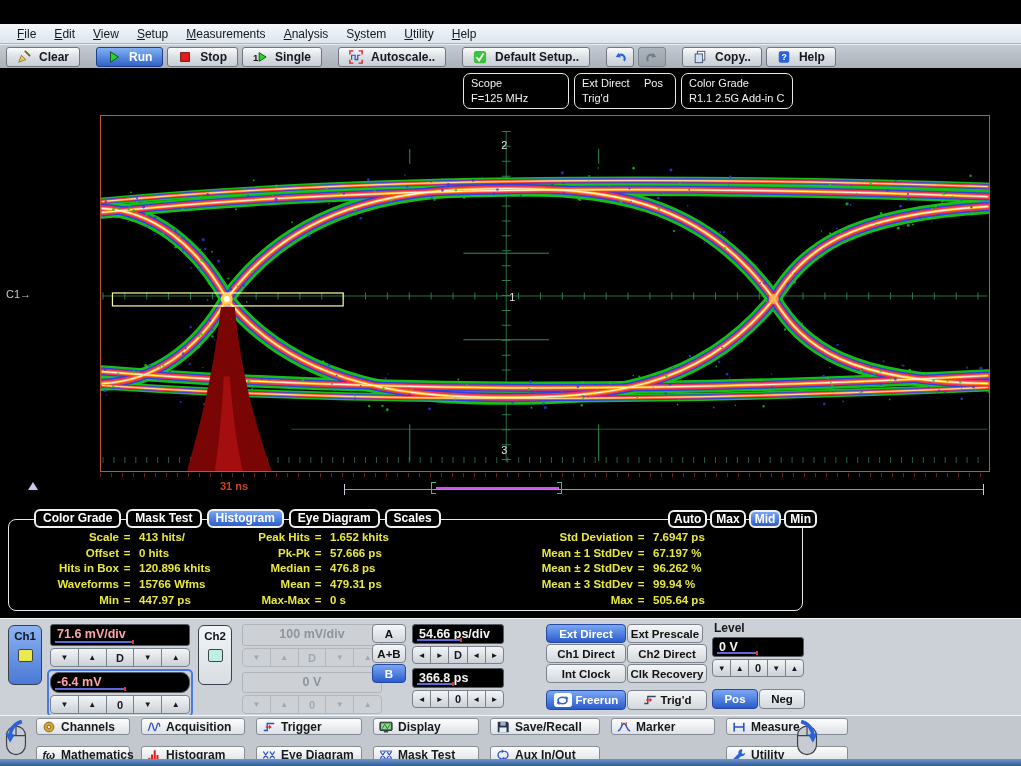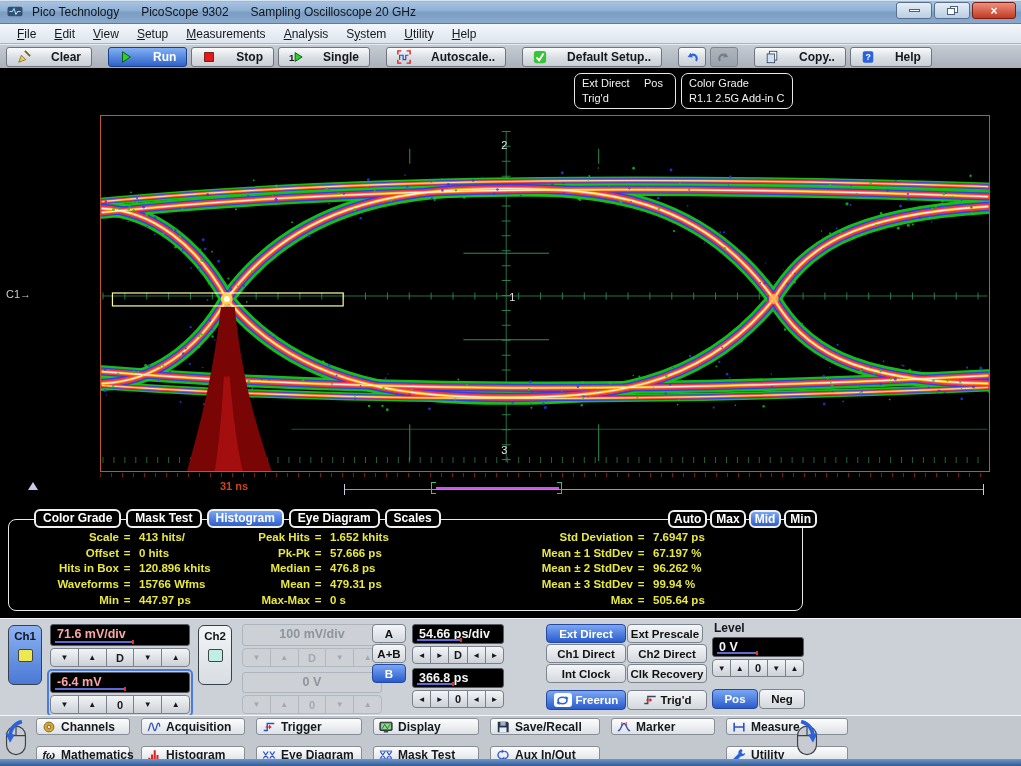--- a/index.html
+++ b/index.html
@@ -27,21 +27,21 @@
   .menubar{position:absolute;left:0;top:24px;width:1021px;height:20px;
     background:linear-gradient(#f3f7fb,#dde5ee);display:flex;align-items:center;padding-left:8px;
     border-bottom:1px solid #aab4c0;}
   .menuitem{font-size:12px;color:#15181d;padding:2px 9px;cursor:default;}
   .menuitem u{text-decoration:underline;}
 
   
   .toolbar{position:absolute;left:0;top:44px;width:1021px;height:24px;
     background:linear-gradient(#c6ccd4,#a9b0b9);display:flex;align-items:center;padding-left:6px;gap:4px;
     border-top:1px solid #e8ecf0;}
-  .tbtn{height:20px;display:flex;align-items:center;gap:20px;padding:0 10px;
+  .tbtn{height:20px;display:flex;align-items:center;gap:8px;padding:0 10px;
     border:1px solid #6e757e;border-radius:3px;color:#15181d;
     background:linear-gradient(#f9fbfc,#d9dee3 55%,#c9cfd6);font-size:12px;font-weight:bold;white-space:nowrap;}
   .tbtn .ic{width:14px;height:14px;flex:none;}
   .tbtn.sel{background:linear-gradient(#82b1f5,#2e62c8);border-color:#1c3f8c;color:#fff;}
   .tbtn.sq{width:28px;padding:0;justify-content:center;}
   .tbtn.dis{background:linear-gradient(#aeb5bd,#99a1aa);border-color:#7e858e;}
   .tgap{width:8px;flex:none;}
 
   
   .sbox{position:absolute;border:1px solid;border-radius:7px;font-size:11px;line-height:15px;padding:2px 7px;white-space:nowrap;}
@@ -250,42 +250,20 @@
         <rect x="3" y="5" width="16" height="24" rx="8" fill="#c8ccd2" stroke="#3c4248"></rect>
         <path d="M11 5v8M3 13h16" stroke="#3c4248"></path>
         <path d="M6 1c7 2 10 7 10 13" stroke="#2b62d9" stroke-width="3" fill="none"></path>
         <path d="M20 11l-4 8-4-7z" fill="#2b62d9"></path>
       </symbol>
 </defs>
   </svg>
 
 <div class="window">
 
-  <div class="titlebar">
-    <svg class="appicon">
-        <use href="#app-icon"></use>
-      </svg>
-    <span class="tseg">Pico Technology</span>
-    <span class="tseg">PicoScope 9302</span>
-    <span class="tseg">Sampling Oscilloscope 20 GHz</span>
-    <div class="winbtns">
-      <button class="wbtn">
-          <i class="glyph-min"></i>
-        </button>
-      <button class="wbtn">
-          <i class="glyph-rest">
-            <i></i>
-            <i></i>
-          </i>
-        </button>
-      <button class="wbtn close">
-          <span>×</span>
-        </button>
-    </div>
-  </div>
 
   <div class="menubar">
     <span class="menuitem"><u>F</u>ile</span>
     <span class="menuitem"><u>E</u>dit</span>
     <span class="menuitem"><u>V</u>iew</span>
     <span class="menuitem"><u>S</u>etup</span>
     <span class="menuitem"><u>M</u>easurements</span>
     <span class="menuitem"><u>A</u>nalysis</span>
     <span class="menuitem">S<u>y</u>stem</span>
     <span class="menuitem"><u>U</u>tility</span>
@@ -351,20 +329,24 @@
       <span>Copy..</span>
       </button>
     <button class="tbtn">
       <svg class="ic">
           <use href="#help-icon"></use>
         </svg>
       <span>Help</span>
       </button>
   </div>
 
+  <div class="sbox white" style="left:463px;top:73px;width:106px;">
+    <div>Scope</div>
+    <div>F=125 MHz</div>
+  </div>
   <div class="sbox white" style="left:574px;top:73px;width:102px;">
     <div class="r">
         <span style="width:62px;">Ext Direct</span>
         <span>Pos</span>
       </div>
     <div>Trig'd</div>
   </div>
   <div class="sbox white" style="left:681px;top:73px;width:112px;">
     <div>Color Grade</div>
     <div>R1.1 2.5G Add-in C</div>
@@ -908,21 +890,21 @@
         <i></i>
       </i></div>
   <div class="spin" style="left:50px;top:648px;width:140px;height:19px;">
     <button>▼</button>
     <button>▲</button>
     <button class="mid">D</button>
     <button>▼</button>
     <button>▲</button>
   </div>
   <div class="focusring" style="left:47px;top:669px;width:146px;height:48px;"></div>
-  <div class="vbox yel" style="left:50px;top:672px;width:140px;height:21px;">
+  <div class="vbox yel" style="left:50px;top:672px;width:140px;height:21px;border-radius:9px;">
     <span>-6.4 mV</span><i class="ind" style="width:70px;">
         <i></i>
       </i></div>
   <div class="spin" style="left:50px;top:695px;width:140px;height:19px;">
     <button>▼</button>
     <button>▲</button>
     <button class="mid">0</button>
     <button>▼</button>
     <button>▲</button>
   </div>

